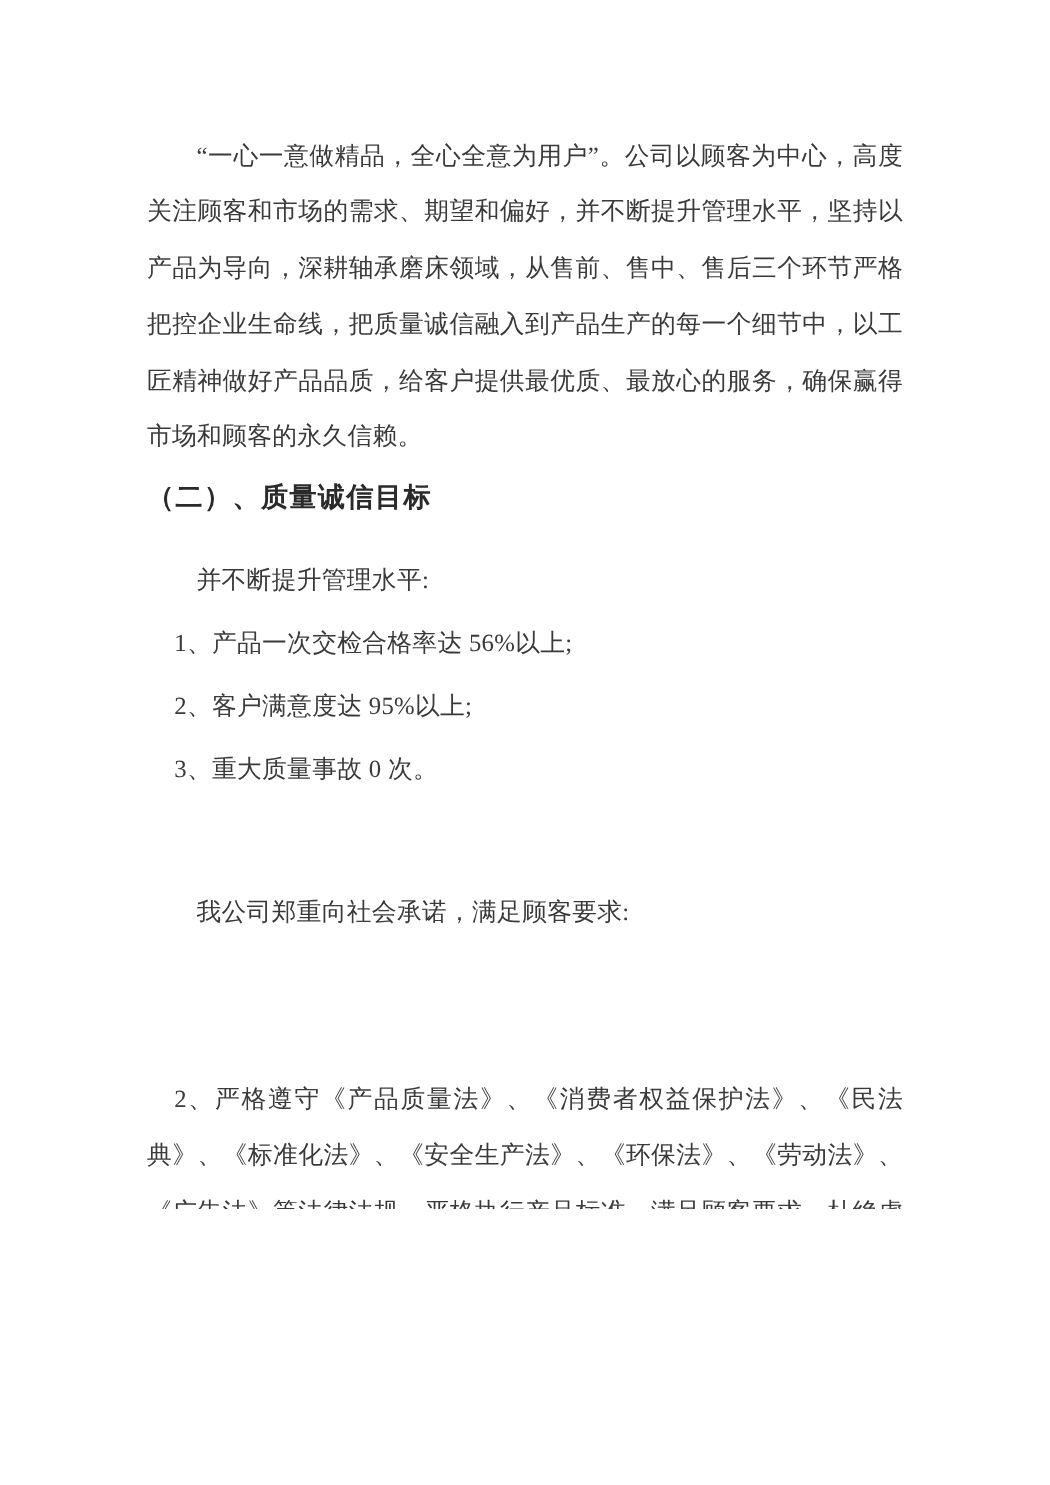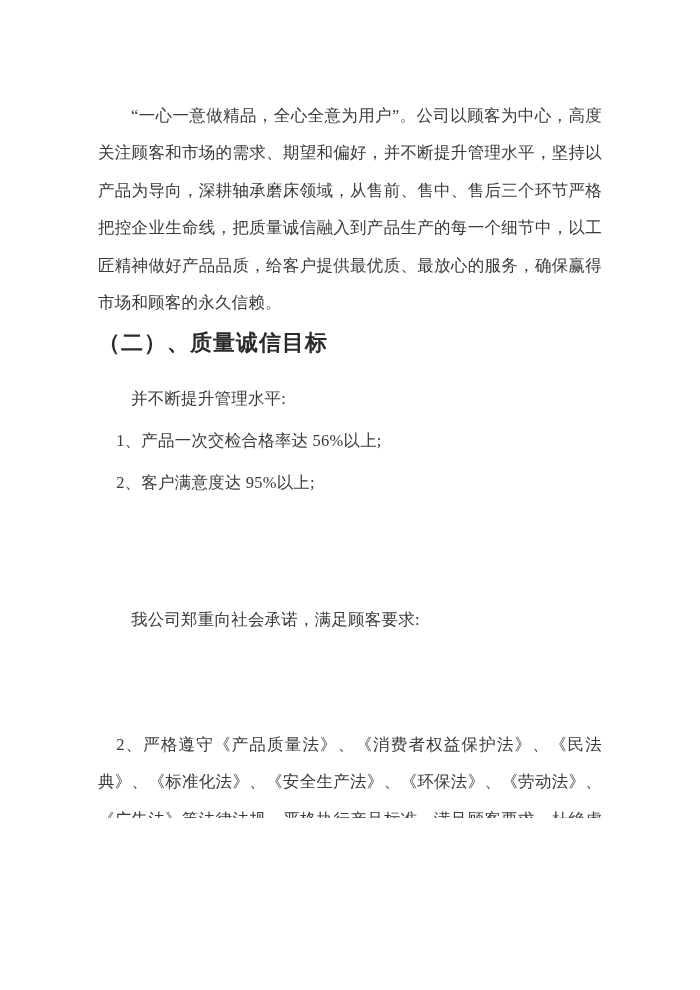--- a/index.html
+++ b/index.html
@@ -8,39 +8,38 @@
     background: #ffffff;
   }
   .page {
     position: relative;
     width: 700px;
     height: 806px;
     background: #ffffff;
     font-family: "Liberation Serif", "DejaVu Serif", serif;
     color: #333333;
     overflow: hidden;
-    margin-top: 12px;
   }
   .block {
     position: absolute;
     left: 98px;
     width: 504px;
     margin: 0;
   }
   .body-text {
     font-size: 16.5px;
     line-height: 37.4px;
     letter-spacing: 0.2px;
     text-align: justify;
     color: #3a3a3a;
   }
   .indent-2 { text-indent: 2em; }
   .indent-1 { text-indent: 1.1em; }
   .heading {
-    font-size: 22px;
+    font-size: 18px;
     font-weight: bold;
     letter-spacing: 1px;
     color: #2a2a2a;
     line-height: 28px;
   }
   .para1 { top: 85px; }
   .h2a   { top: 317px; }
   .p2    { top: 368px; }
   .li1   { top: 410px; }
   .li2   { top: 452px; }
@@ -68,20 +67,21 @@
   <p class="block body-text indent-2 para1">“一心一意做精品，全心全意为用户”。公司以顾客为中心，高度关注顾客和市场的需求、期望和偏好，并不断提升管理水平，坚持以产品为导向，深耕轴承磨床领域，从售前、售中、售后三个环节严格把控企业生命线，把质量诚信融入到产品生产的每一个细节中，以工匠精神做好产品品质，给客户提供最优质、最放心的服务，确保赢得市场和顾客的永久信赖。</p>
 
   <h2 class="block heading h2a">（二）、质量诚信目标</h2>
 
   <p class="block body-text indent-2 p2">并不断提升管理水平:</p>
 
   <p class="block body-text indent-1 li1">1、产品一次交检合格率达 56%以上;</p>
 
   <p class="block body-text indent-1 li2">2、客户满意度达 95%以上;</p>
 
+  <p class="block body-text indent-1 li3">3、重大质量事故 0 次。</p>
 
 
   <p class="block body-text indent-2 p3">我公司郑重向社会承诺，满足顾客要求:</p>
 
 
   <p class="block body-text indent-1 li5">2、严格遵守《产品质量法》、《消费者权益保护法》、《民法典》、《标准化法》、《安全生产法》、《环保法》、《劳动法》、《广告法》等法律法规，严格执行产品标准，满足顾客要求，杜绝虚假宣传，坚决抵制伪劣、欺诈顾客等失信违法行为，不侵害其它企业的合法权益，遵</p>
 
   <div class="page-number">5</div>
 
 </div>

